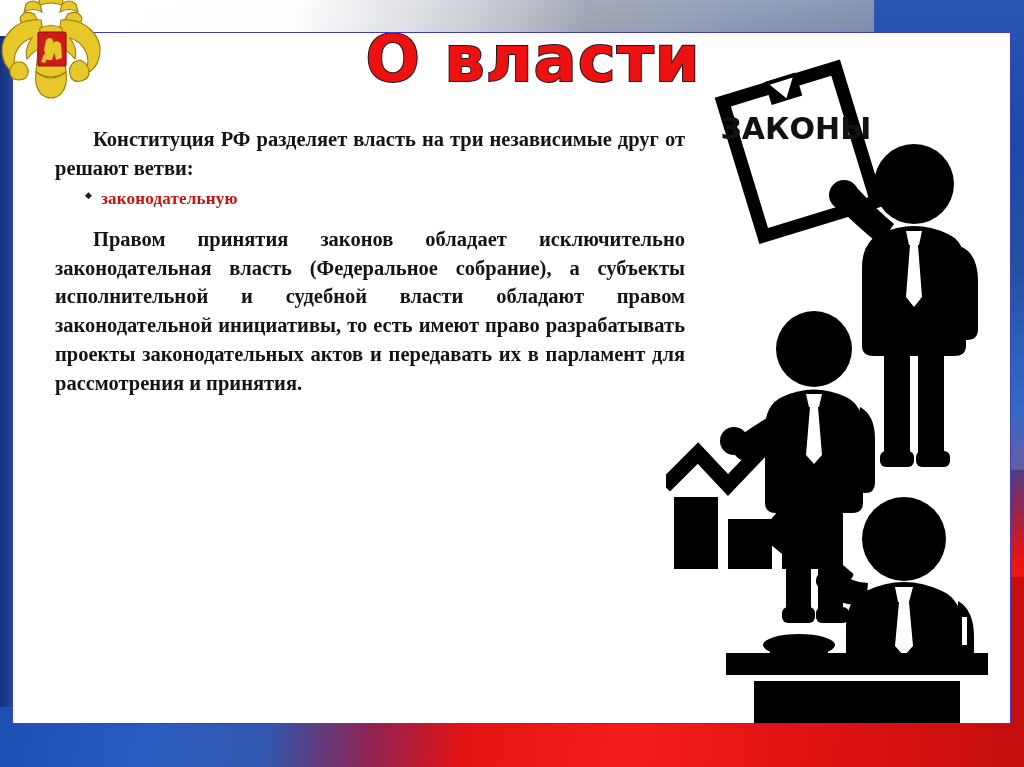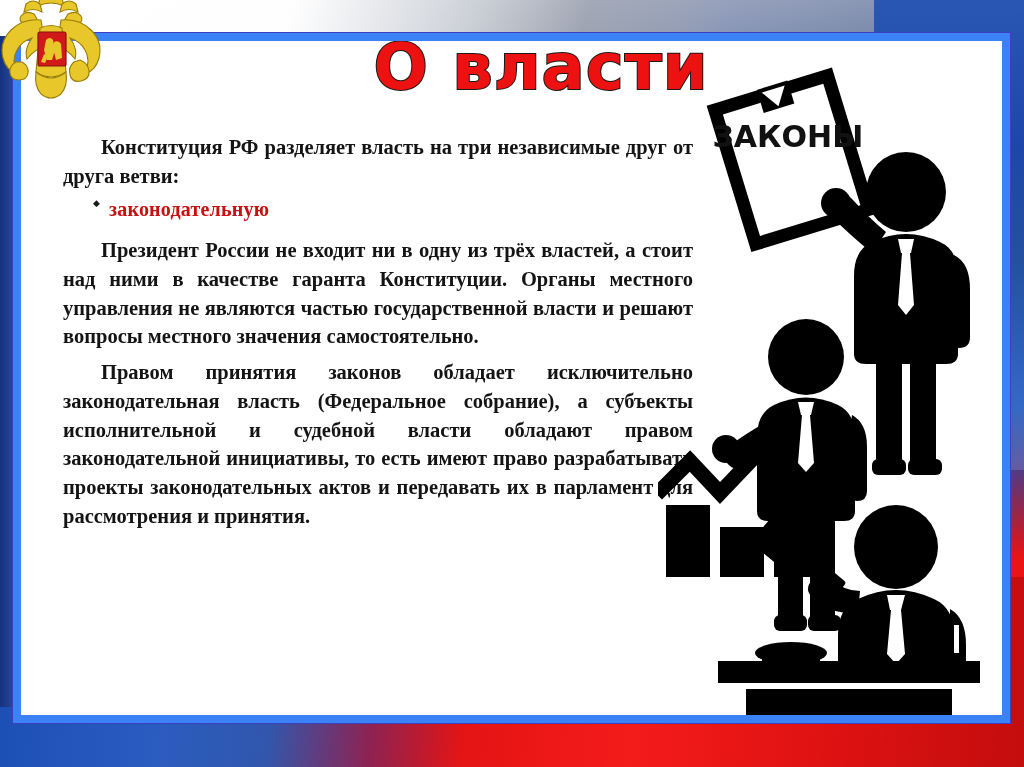--- a/index.html
+++ b/index.html
@@ -62,21 +62,20 @@
     background: linear-gradient(90deg,
         #16317e 0%, #24499c 40%, #3a63bd 80%, #4b74cc 100%);
   }
 
   
   .card-frame {
     position: absolute;
     left: 13px; top: 33px; right: 14px; bottom: 44px;
     background: #3b82f6;
     box-shadow: 0 0 0 1px #3d3fc0;
-    padding: 8px;
     box-sizing: border-box;
   }
   .card {
     position: relative;
     width: 100%;
     height: 100%;
     background: #ffffff;
     overflow: hidden;
   }
 
@@ -128,21 +127,21 @@
   .para.tight { margin-bottom: 3px; }
 
   .branch-list {
     list-style: none;
     margin: 8px 0 10px 0;
     padding: 0 0 0 46px;
   }
   .branch-list li {
     position: relative;
     color: #c81010;
-    font-size: 20px;
+    font-size: 17px;
     font-weight: bold;
     line-height: 1.1;
     margin-bottom: 16px;
     letter-spacing: .2px;
   }
   .branch-list li::before {
     content: "\25C6";
     position: absolute;
     left: -16px;
     top: 1px;
@@ -173,27 +172,26 @@
   <div class="bg-red"></div>
   <div class="bg-blue-left"></div>
 
   <div class="card-frame">
     <div class="card">
 
       <div class="title">О власти</div>
 
       <div class="body-col">
 
-        <p class="para tight">Конституция РФ разделяет власть на три независимые друг от друга ветви:</p>
+        <p class="para tight">Конституция РФ разделяет власть на три независимые друг от решают ветви:</p>
 
         <ul class="branch-list">
           <li>законодательную</li>
         </ul>
 
-        <p class="para">Президент России не входит ни в одну из трёх властей, а стоит над ними в качестве гаранта Конституции. Органы местного управления не являются частью государственной власти и решают вопросы местного значения самостоятельно.</p>
 
         <p class="para">Правом принятия законов обладает исключительно законодательная власть (Федеральное собрание), а субъекты исполнительной и судебной власти обладают правом законодательной инициативы, то есть имеют право разрабатывать проекты законодательных актов и передавать их в парламент для рассмотрения и принятия.</p>
       </div>
 
       <div class="illus">
         <svg width="350" height="700" viewBox="0 0 350 700" xmlns="http://www.w3.org/2000/svg">
 
           <g>
 
             <g transform="rotate(-17 125 95)">

